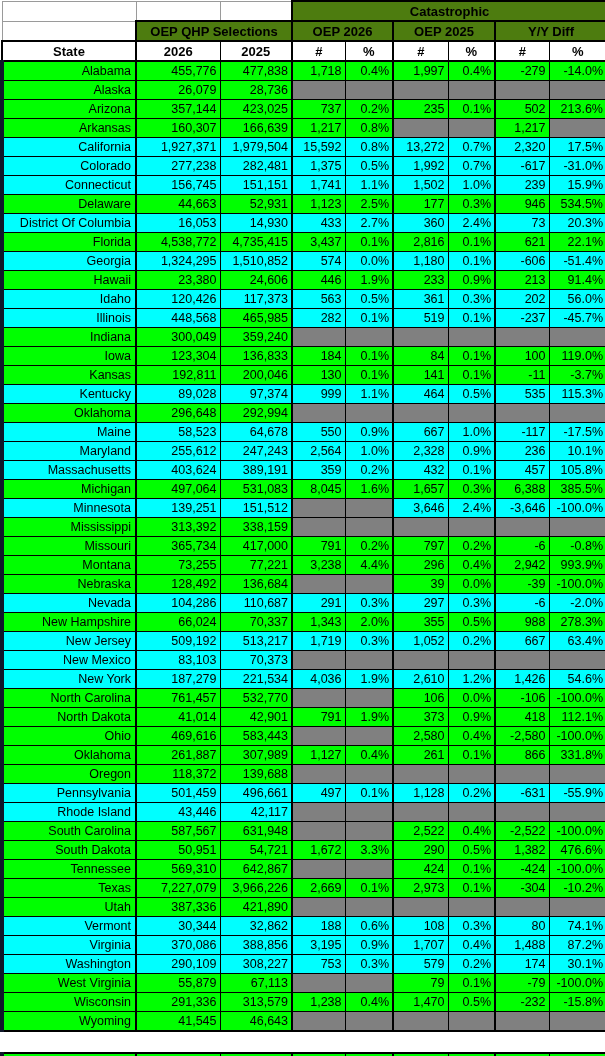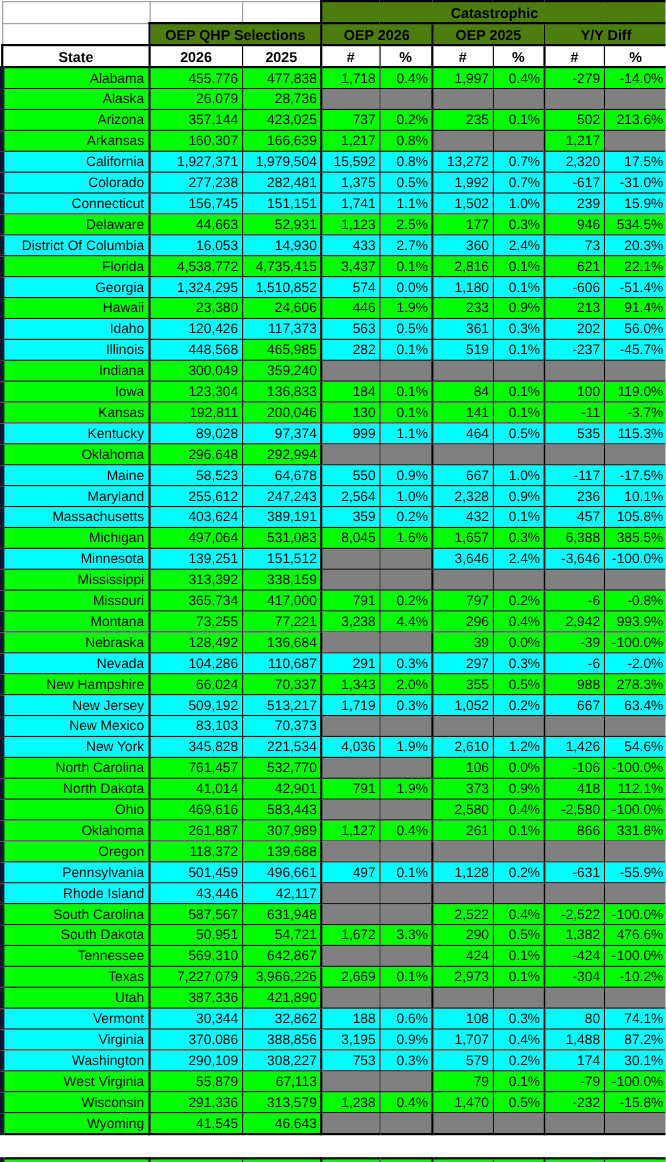--- a/index.html
+++ b/index.html
@@ -413,21 +413,21 @@
         <td class="gr bg-sbm">70,373</td>
         <td class="bg-empty"></td>
         <td class="gr bg-empty"></td>
         <td class="bg-empty"></td>
         <td class="gr bg-empty"></td>
         <td class="bg-empty"></td>
         <td class="gr bg-empty"></td>
       </tr>
       <tr>
         <td class="gr bg-sbm">New York</td>
-        <td class="bg-sbm">345,828</td>
+        <td class="bg-sbm">187,279</td>
         <td class="gr bg-sbm">221,534</td>
         <td class="bg-sbm">4,036</td>
         <td class="gr bg-sbm">1.9%</td>
         <td class="bg-sbm">2,610</td>
         <td class="gr bg-sbm">1.2%</td>
         <td class="bg-sbm">1,426</td>
         <td class="gr bg-sbm">54.6%</td>
       </tr>
       <tr>
         <td class="gr bg-ffm">North Carolina</td>

